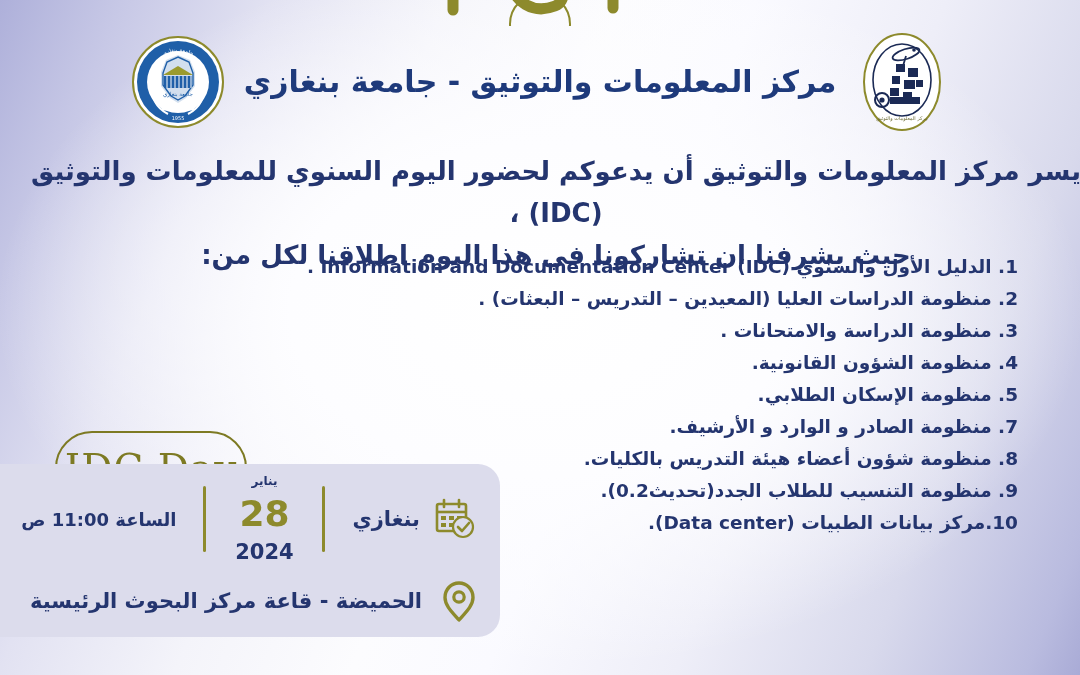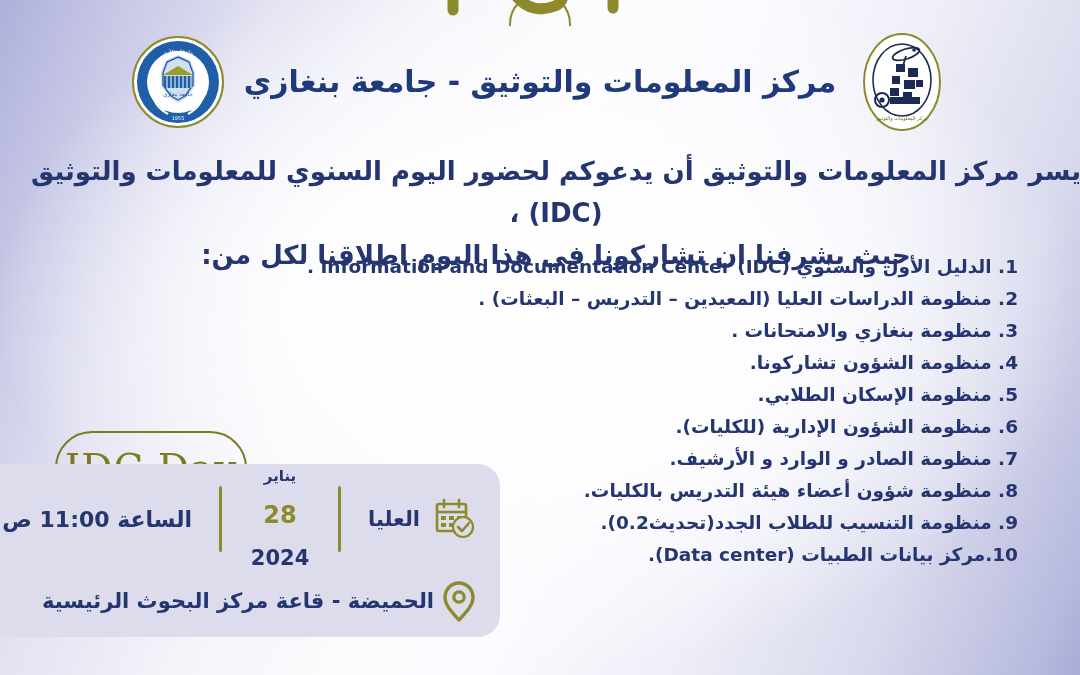--- a/index.html
+++ b/index.html
@@ -144,21 +144,21 @@
   .row-date {
     right: 24px;
     top: 12px;
     height: 86px;
     gap: 14px;
   }
   .row-place {
     right: 24px;
     top: 112px;
     height: 50px;
-    gap: 8px;
+    gap: 20px;
     align-items: center;
   }
   .cal-icon  { width: 42px; height: 42px; flex: 0 0 auto; }
   .pin-icon  { width: 34px; height: 42px; flex: 0 0 auto; }
 
   .weekday {
     font-size: 21px;
     font-weight: 700;
     color: #24356f;
     white-space: nowrap;
@@ -173,38 +173,38 @@
   }
   .date-stack {
     display: flex;
     flex-direction: column;
     align-items: center;
     justify-content: center;
     line-height: 1.05;
     min-width: 62px;
   }
   .date-month {
-    font-size: 15px;
+    font-size: 12px;
     font-weight: 700;
     color: #24356f;
   }
   .date-day {
-    font-size: 24px;
+    font-size: 36px;
     font-weight: 700;
     color: #8d8a2c;
-    margin: 19px 0;
+    margin: 8px 0;
   }
   .date-year {
     font-size: 21px;
     font-weight: 700;
     color: #24356f;
     direction: ltr;
   }
   .time-text {
-    font-size: 22px;
+    font-size: 18px;
     font-weight: 700;
     color: #24356f;
     white-space: nowrap;
   }
   .place-text {
     font-size: 21px;
     font-weight: 700;
     color: #24356f;
     white-space: nowrap;
   }
@@ -307,30 +307,27 @@
   </div>
 
   <div class="list">
     <span class="list-item">
       <span class="list-num">1</span><span>. الدليل الأول والسنوي (Information and Documentation Center (IDC .</span>
     </span>
     <span class="list-item">
       <span class="list-num">2</span><span>. منظومة الدراسات العليا (المعيدين – التدريس – البعثات) .</span>
     </span>
     <span class="list-item">
-      <span class="list-num">3</span><span>. منظومة بنغازي والامتحانات .</span>
-    </span>
-    <span class="list-item">
-      <span class="list-num">4</span><span>. منظومة الشؤون تشاركونا.</span>
+      <span class="list-num">3</span><span>. منظومة الدراسة والامتحانات .</span>
+    </span>
+    <span class="list-item">
+      <span class="list-num">4</span><span>. منظومة الشؤون القانونية.</span>
     </span>
     <span class="list-item">
       <span class="list-num">5</span><span>. منظومة الإسكان الطلابي.</span>
-    </span>
-    <span class="list-item">
-      <span class="list-num">6</span><span>. منظومة الشؤون الإدارية (للكليات).</span>
     </span>
     <span class="list-item">
       <span class="list-num">7</span><span>. منظومة الصادر و الوارد و الأرشيف.</span>
     </span>
     <span class="list-item">
       <span class="list-num">8</span><span>. منظومة شؤون أعضاء هيئة التدريس بالكليات.</span>
     </span>
     <span class="list-item">
       <span class="list-num">9</span><span>. منظومة التنسيب للطلاب الجدد(تحديث0.2).</span>
     </span>
@@ -358,21 +355,21 @@
             <rect x="15" y="18" width="5" height="4"></rect>
             <rect x="23" y="18" width="5" height="4"></rect>
             <rect x="7" y="25" width="5" height="4"></rect>
             <rect x="15" y="25" width="5" height="4"></rect>
           </g>
           <circle cx="29" cy="29" r="10" fill="#dcdcec" stroke="#8d8a2c" stroke-width="2.2"></circle>
           <polyline points="24,29 28,33 35,25" fill="none" stroke="#8d8a2c" stroke-width="2.6" stroke-linecap="round" stroke-linejoin="round"></polyline>
         </svg>
       </span>
 
-      <span class="weekday">العليا</span>
+      <span class="weekday">بنغازي</span>
 
       <span class="vdiv"></span>
 
       <span class="date-stack">
         <span class="date-month">يناير</span>
         <span class="date-day">28</span>
         <span class="date-year">2024</span>
       </span>
 
       <span class="vdiv"></span>

